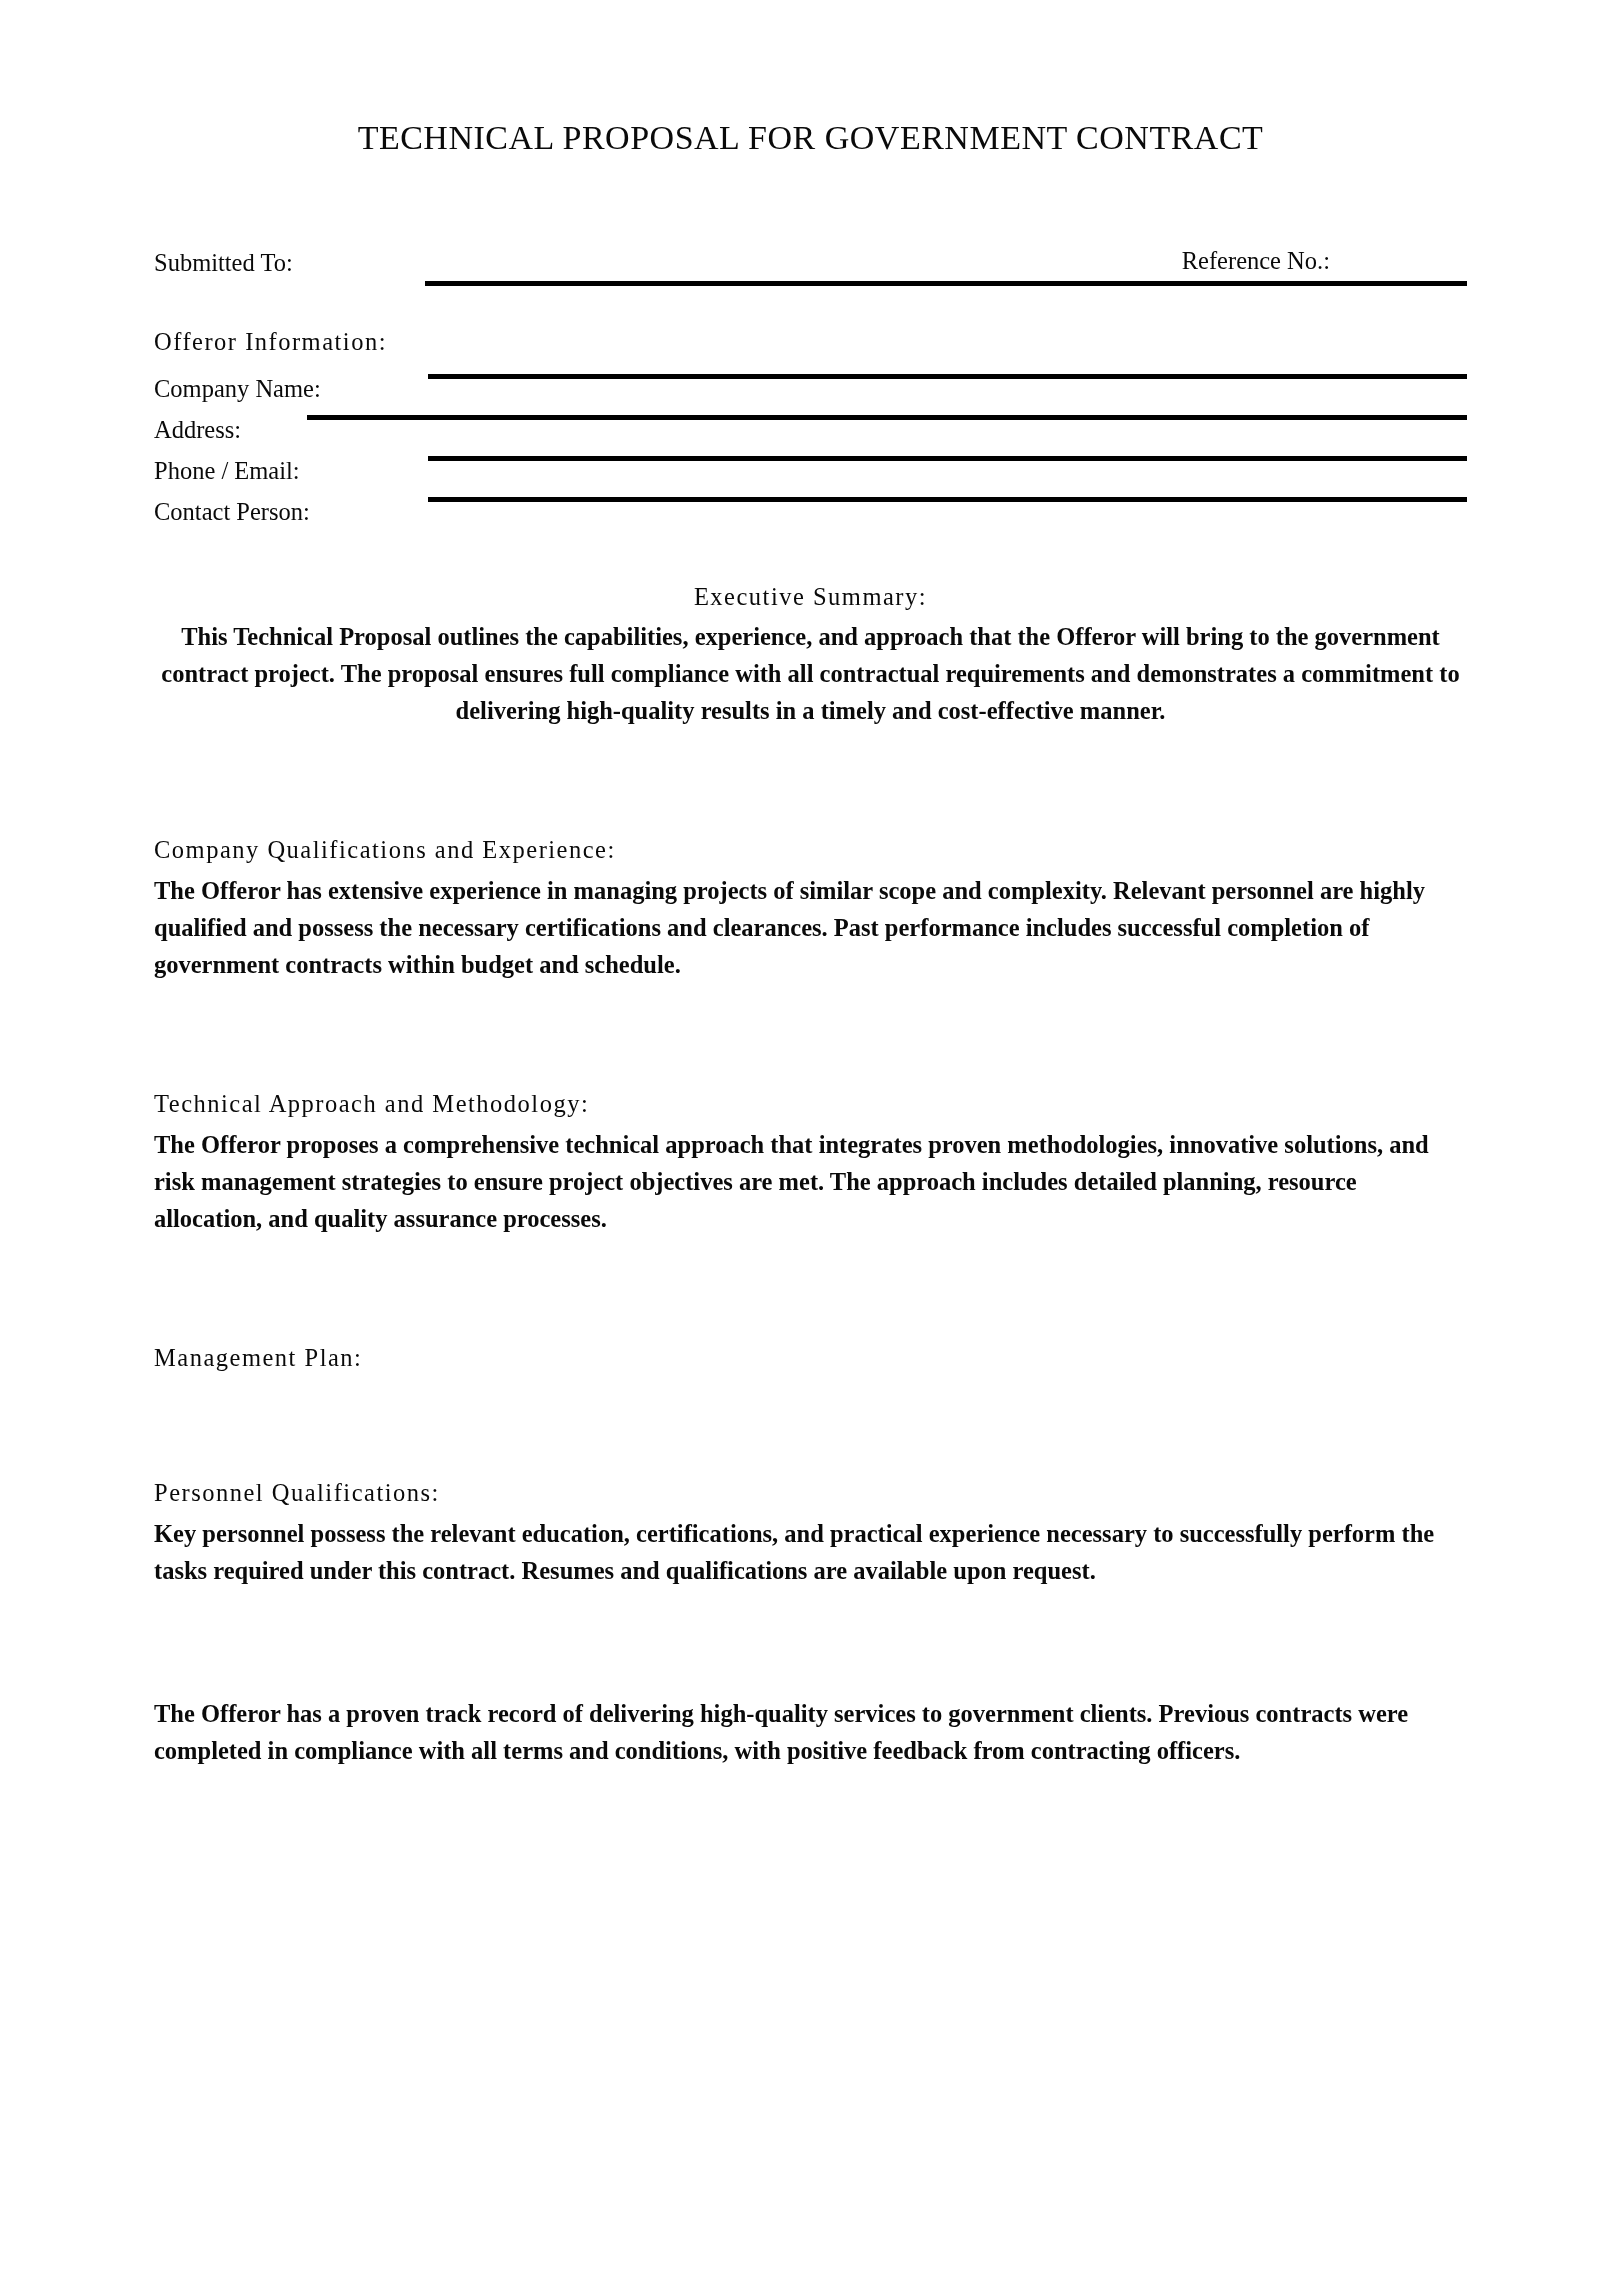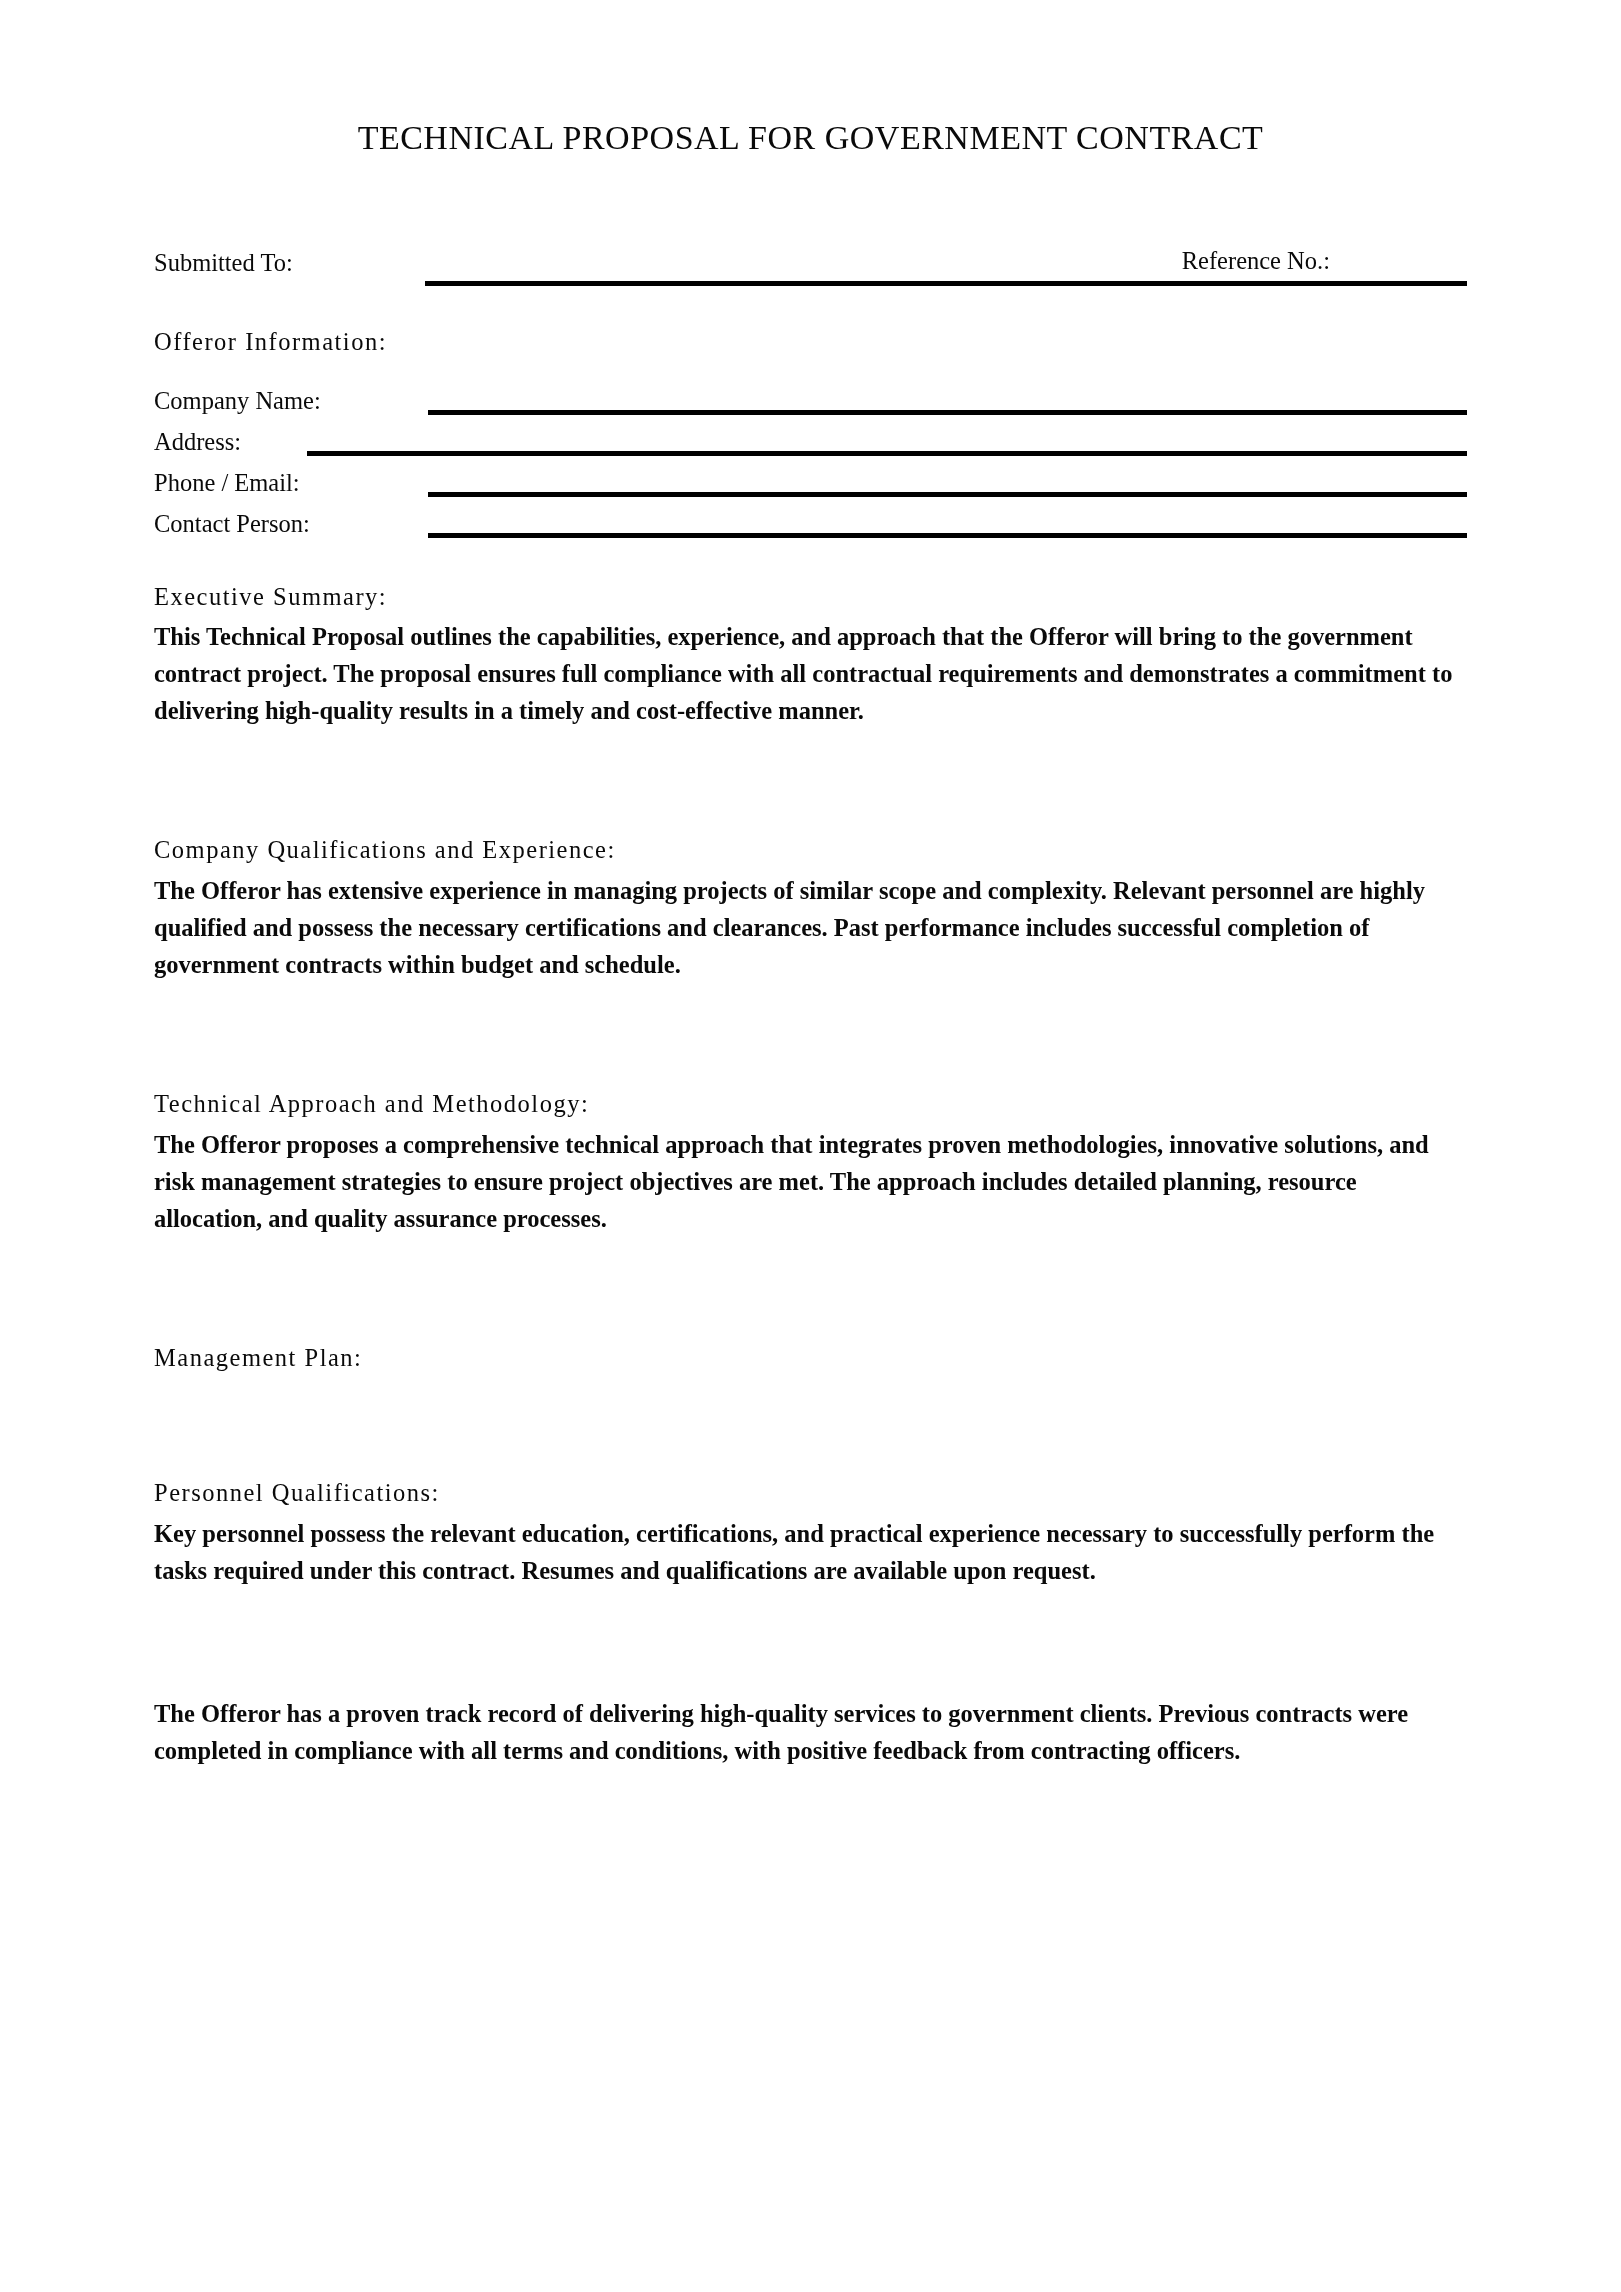--- a/index.html
+++ b/index.html
@@ -51,37 +51,37 @@
   .block-heading {
     font-size:24.5px;
     font-weight:normal;
     letter-spacing:1.5px;
     line-height:29px;
     margin:0 0 17.6px 0;
   }
   .field-row {
     display:flex;
     height:41px;
-    align-items:flex-end;
+    align-items:flex-start;
   }
   .field-label {
     font-size:24.5px;
     line-height:29px;
     flex:0 0 274px;
     width:274px;
   }
   .field-row.short .field-label { flex:0 0 153px; width:153px; }
   .field-line {
     flex:1;
     border-bottom:5.9px solid #000;
   }
   
   .sections { }
   .section { margin-top:106px; }
-  .section:first-child { margin-top:44px; }
+  .section:first-child { margin-top:44px;text-align:center; }
   .section-heading {
     font-size:24.5px;
     font-weight:normal;
     letter-spacing:1.5px;
     line-height:29px;
     margin:0 0 7.8px 0;
   }
   .section-body {
     font-size:24.5px;
     line-height:37px;

